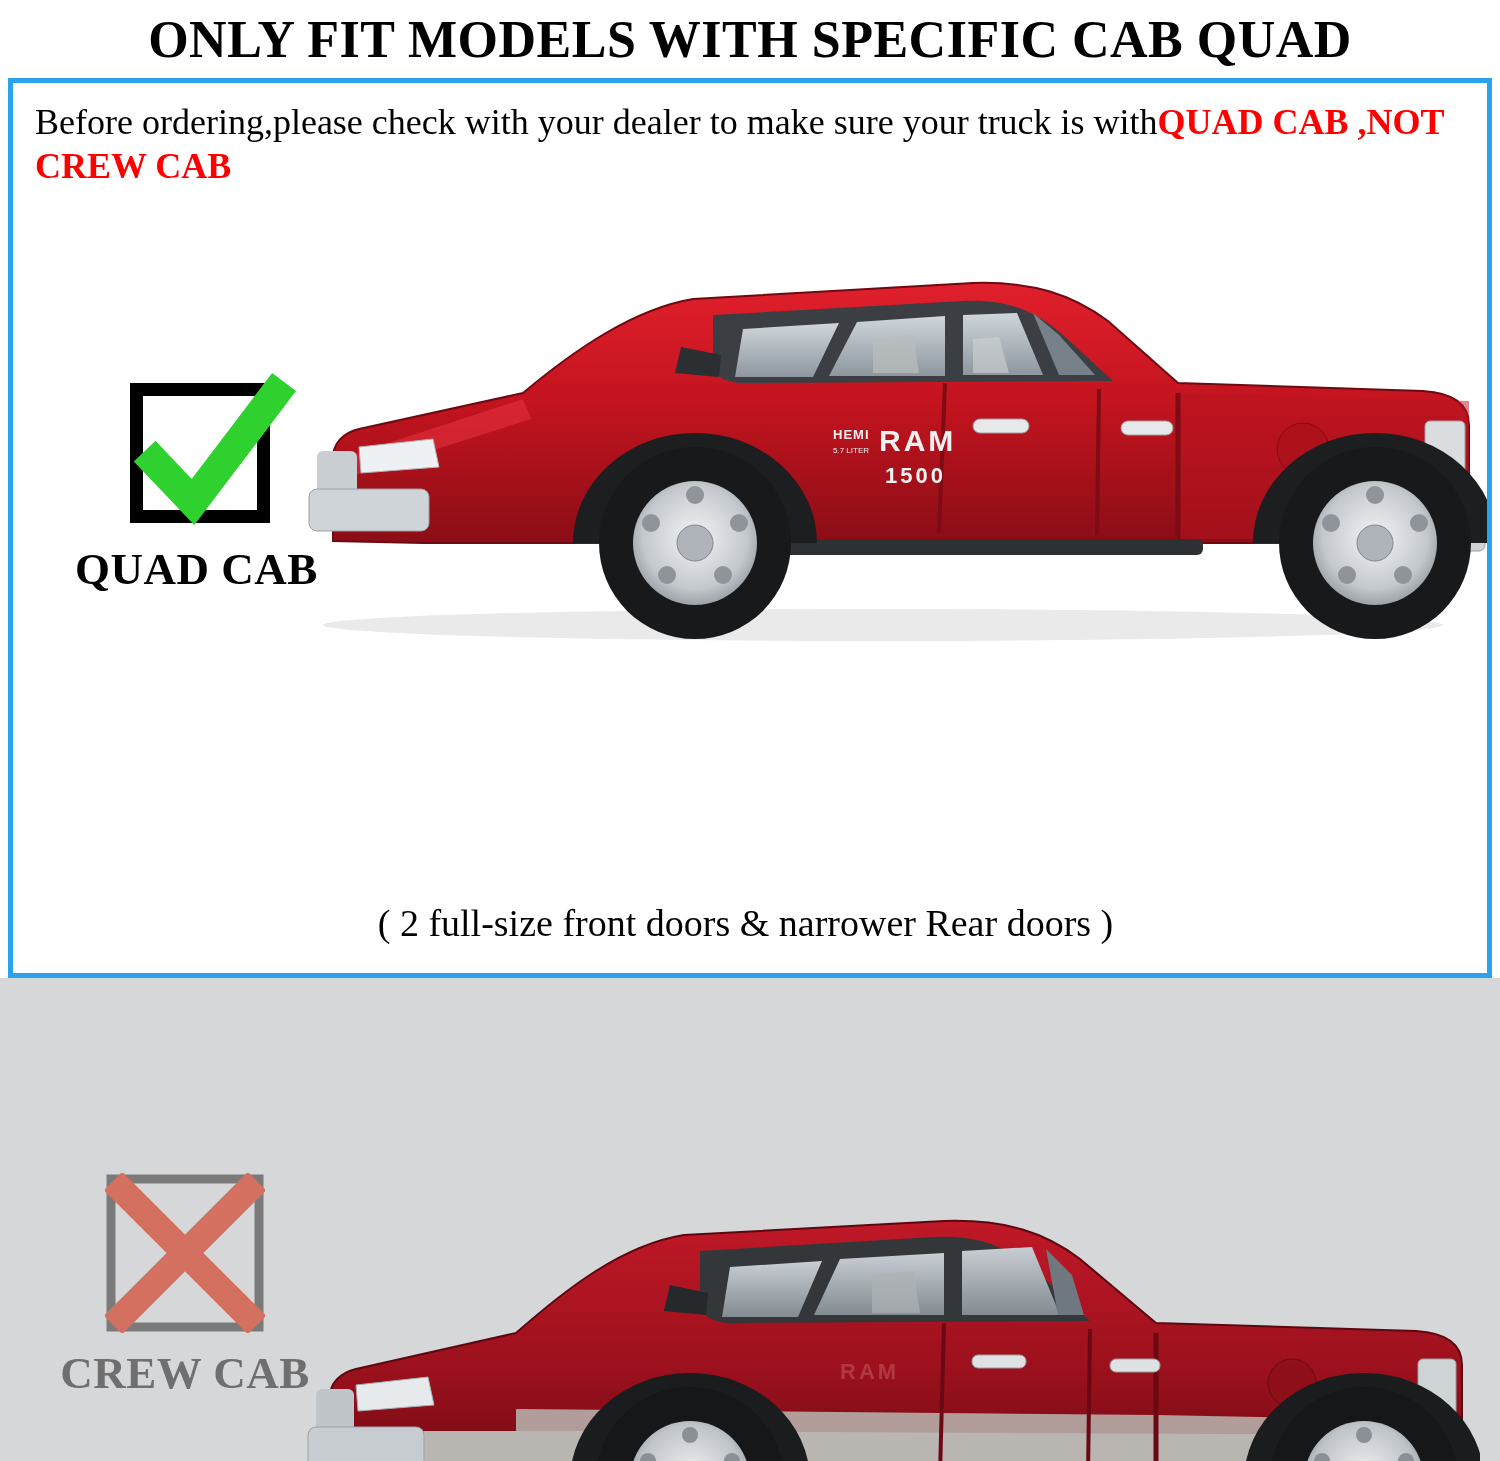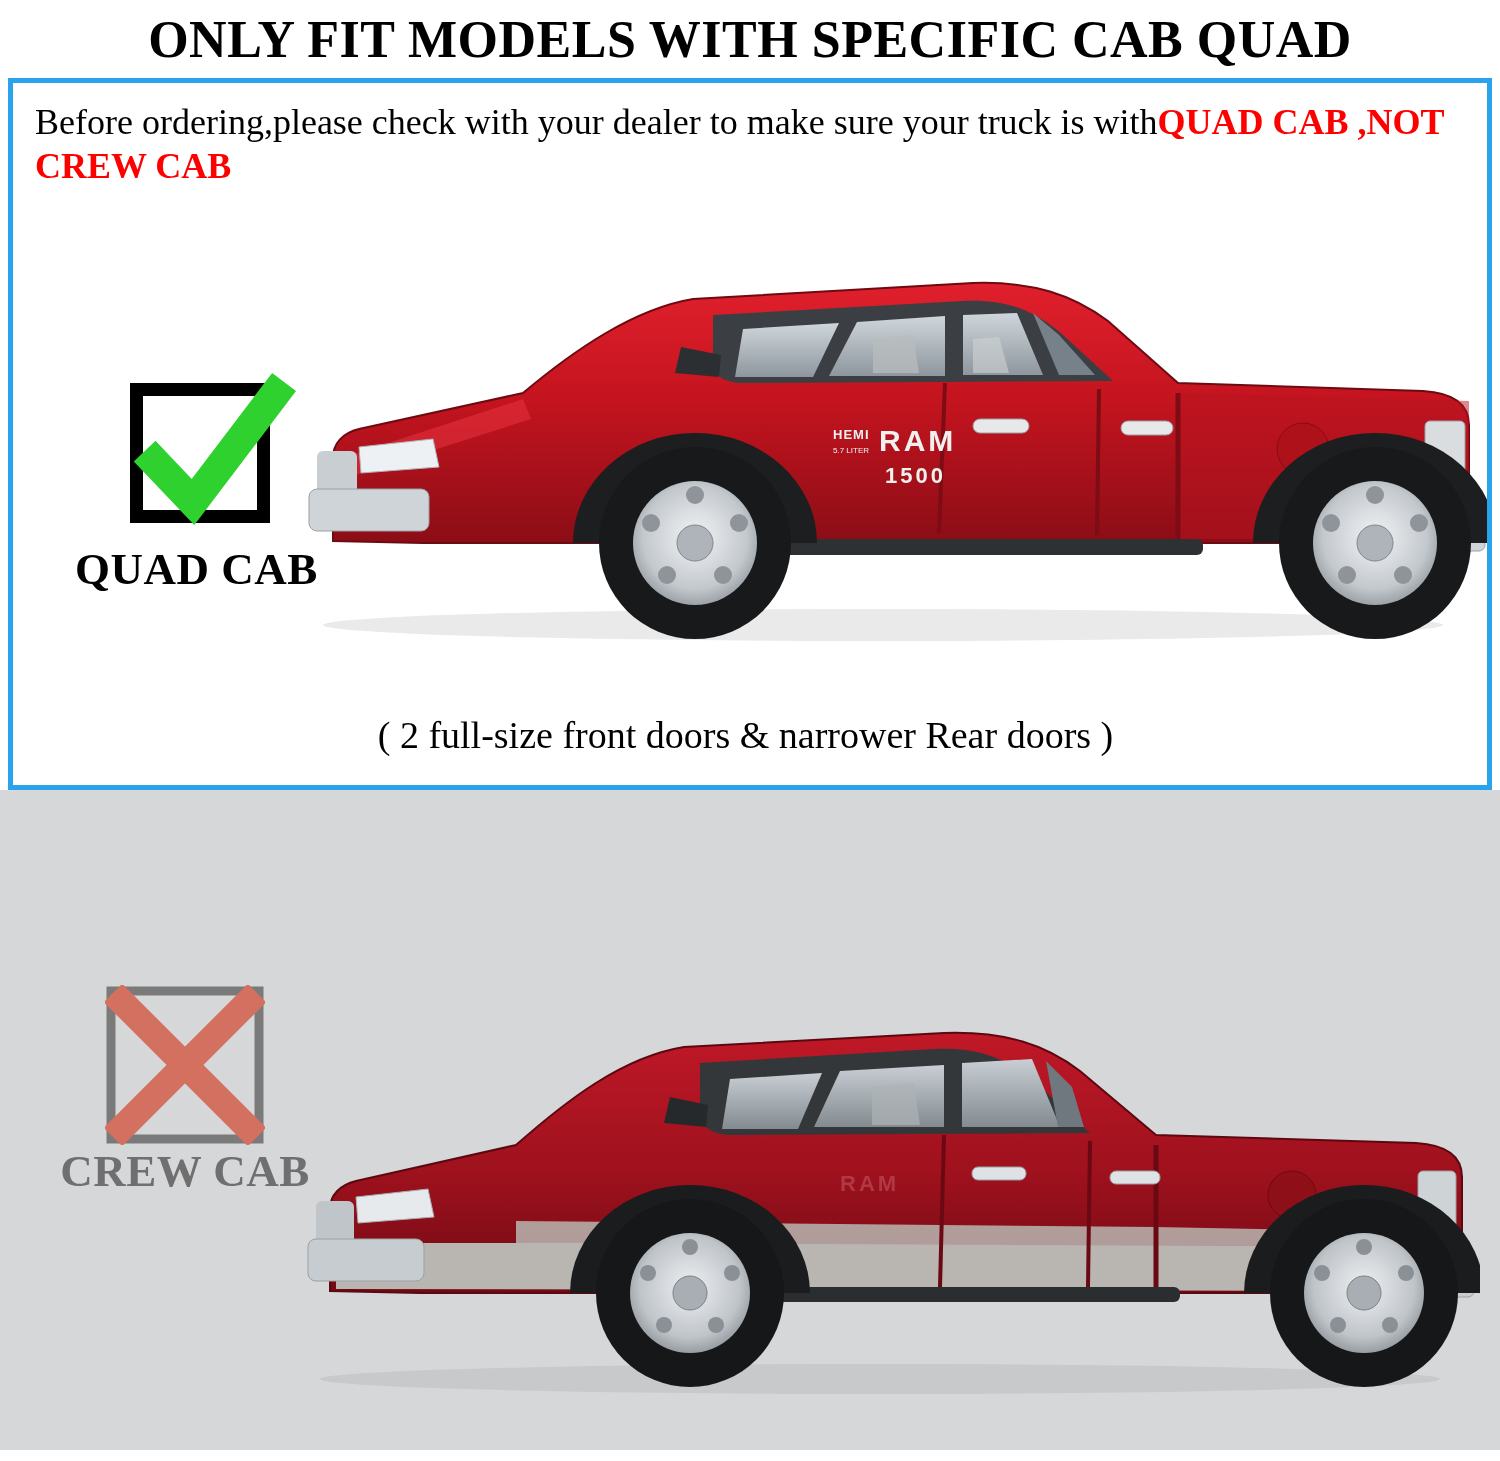--- a/index.html
+++ b/index.html
@@ -32,21 +32,21 @@
     letter-spacing: 0.5px;
     color: #000000;
     white-space: nowrap;
     text-align: center;
   }
 
   
   .panel-quad {
     position: relative;
     margin: 0 8px;
-    height: 712px;
+    height: 900px;
     background: #ffffff;
     border: 5px solid #29a3ec;
     box-sizing: border-box;
     overflow: hidden;
   }
   .notice {
     padding: 18px 22px 0 22px;
     font-size: 36px;
     line-height: 1.22;
     color: #000000;
@@ -115,20 +115,21 @@
     width: 260px;
     text-align: center;
   }
   .x-box {
     width: 160px;
     height: 160px;
     margin: 0 auto;
     position: relative;
   }
   .badge-crew .badge-label {
+    margin-top: 14px;
     font-size: 45px;
     font-weight: bold;
     letter-spacing: 0.5px;
     color: #6f6f70;
     font-family: "Liberation Serif", serif;
   }
   .caption-crew {
     position: absolute;
     left: 0;
     right: 0;

